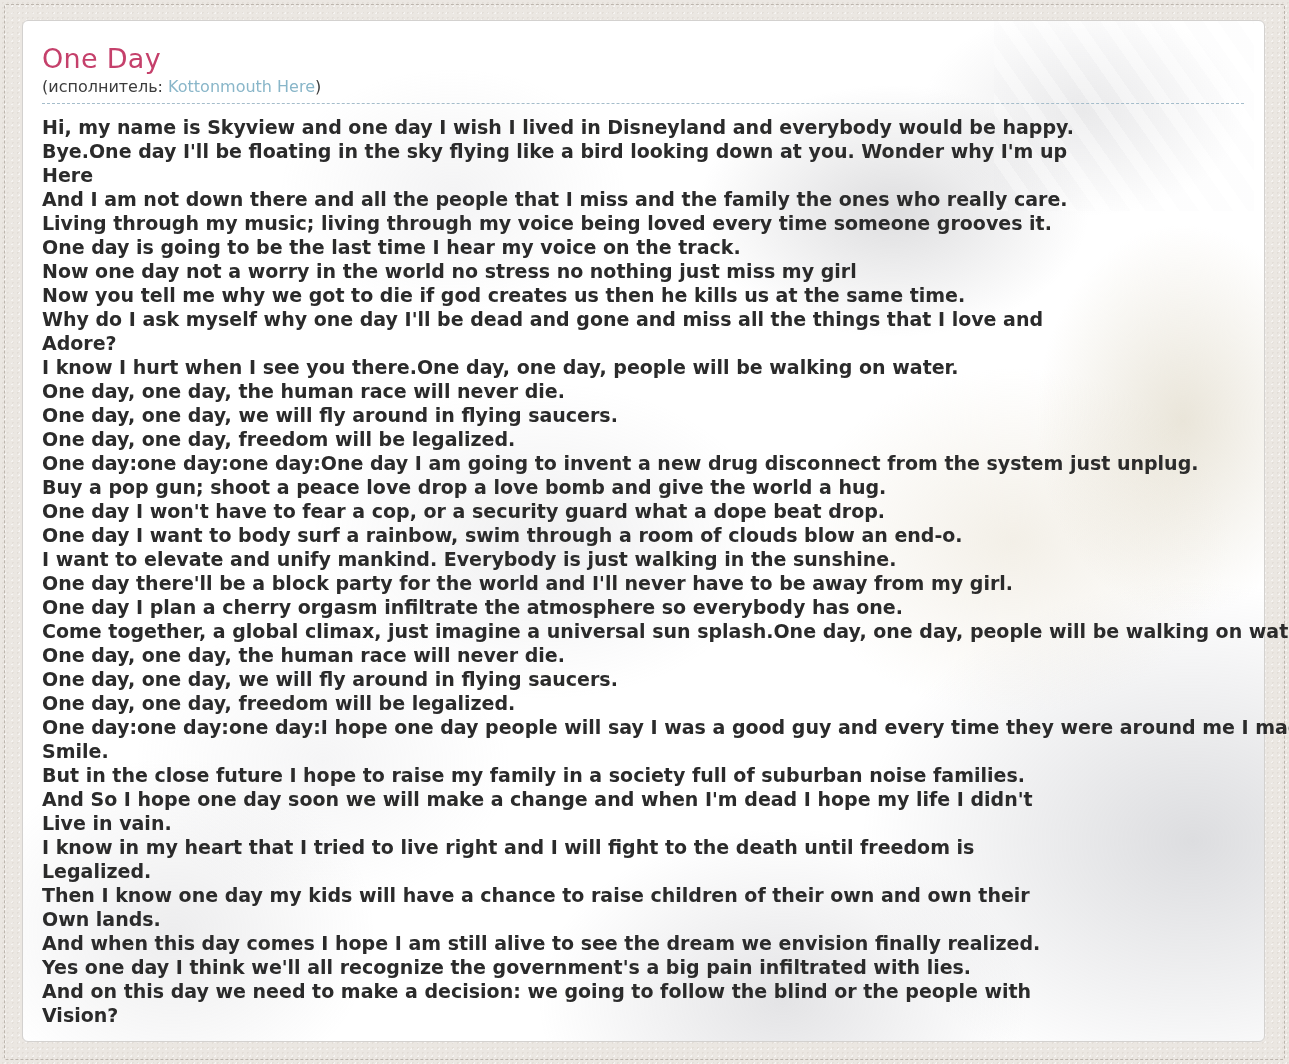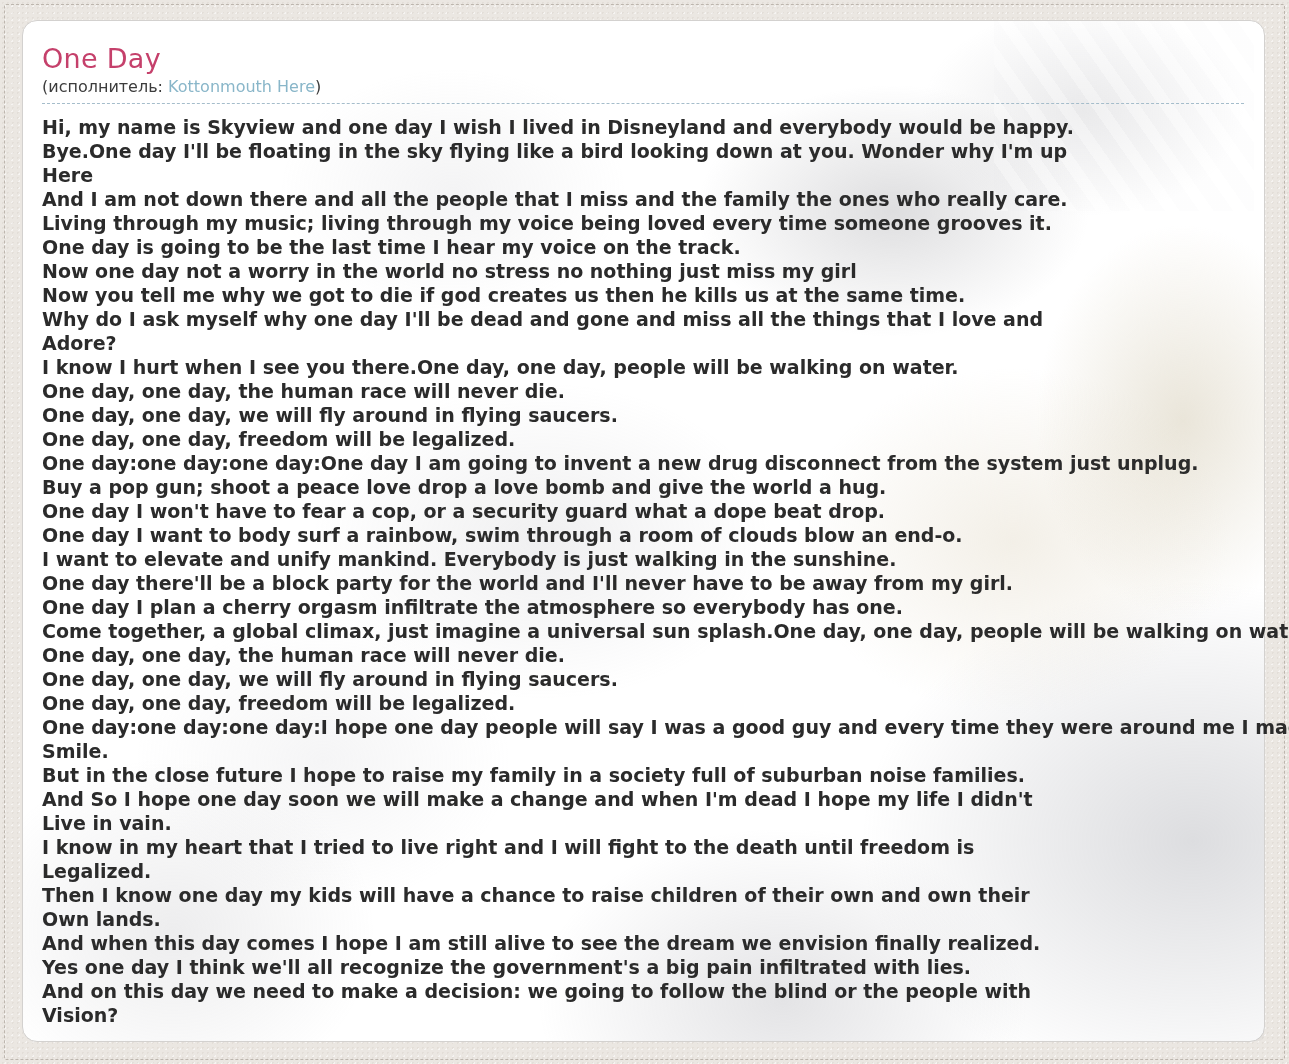--- a/index.html
+++ b/index.html
@@ -28,21 +28,21 @@
   }
 
   .content-box {
     position: absolute;
     left: 22px;
     top: 20px;
     width: 1243px;
     height: 1022px;
     background: #ffffff;
     border: 1px solid #d3d1cf;
-    border-radius: 15px;
+    border-radius: 6px;
   }
 
   
   .bg-art {
     position: absolute;
     inset: 0;
     border-radius: 5px;
     overflow: hidden;
     background-image:
       radial-gradient(ellipse 280px 180px at 870px 190px, rgba(145,145,150,0.30), transparent 70%),

